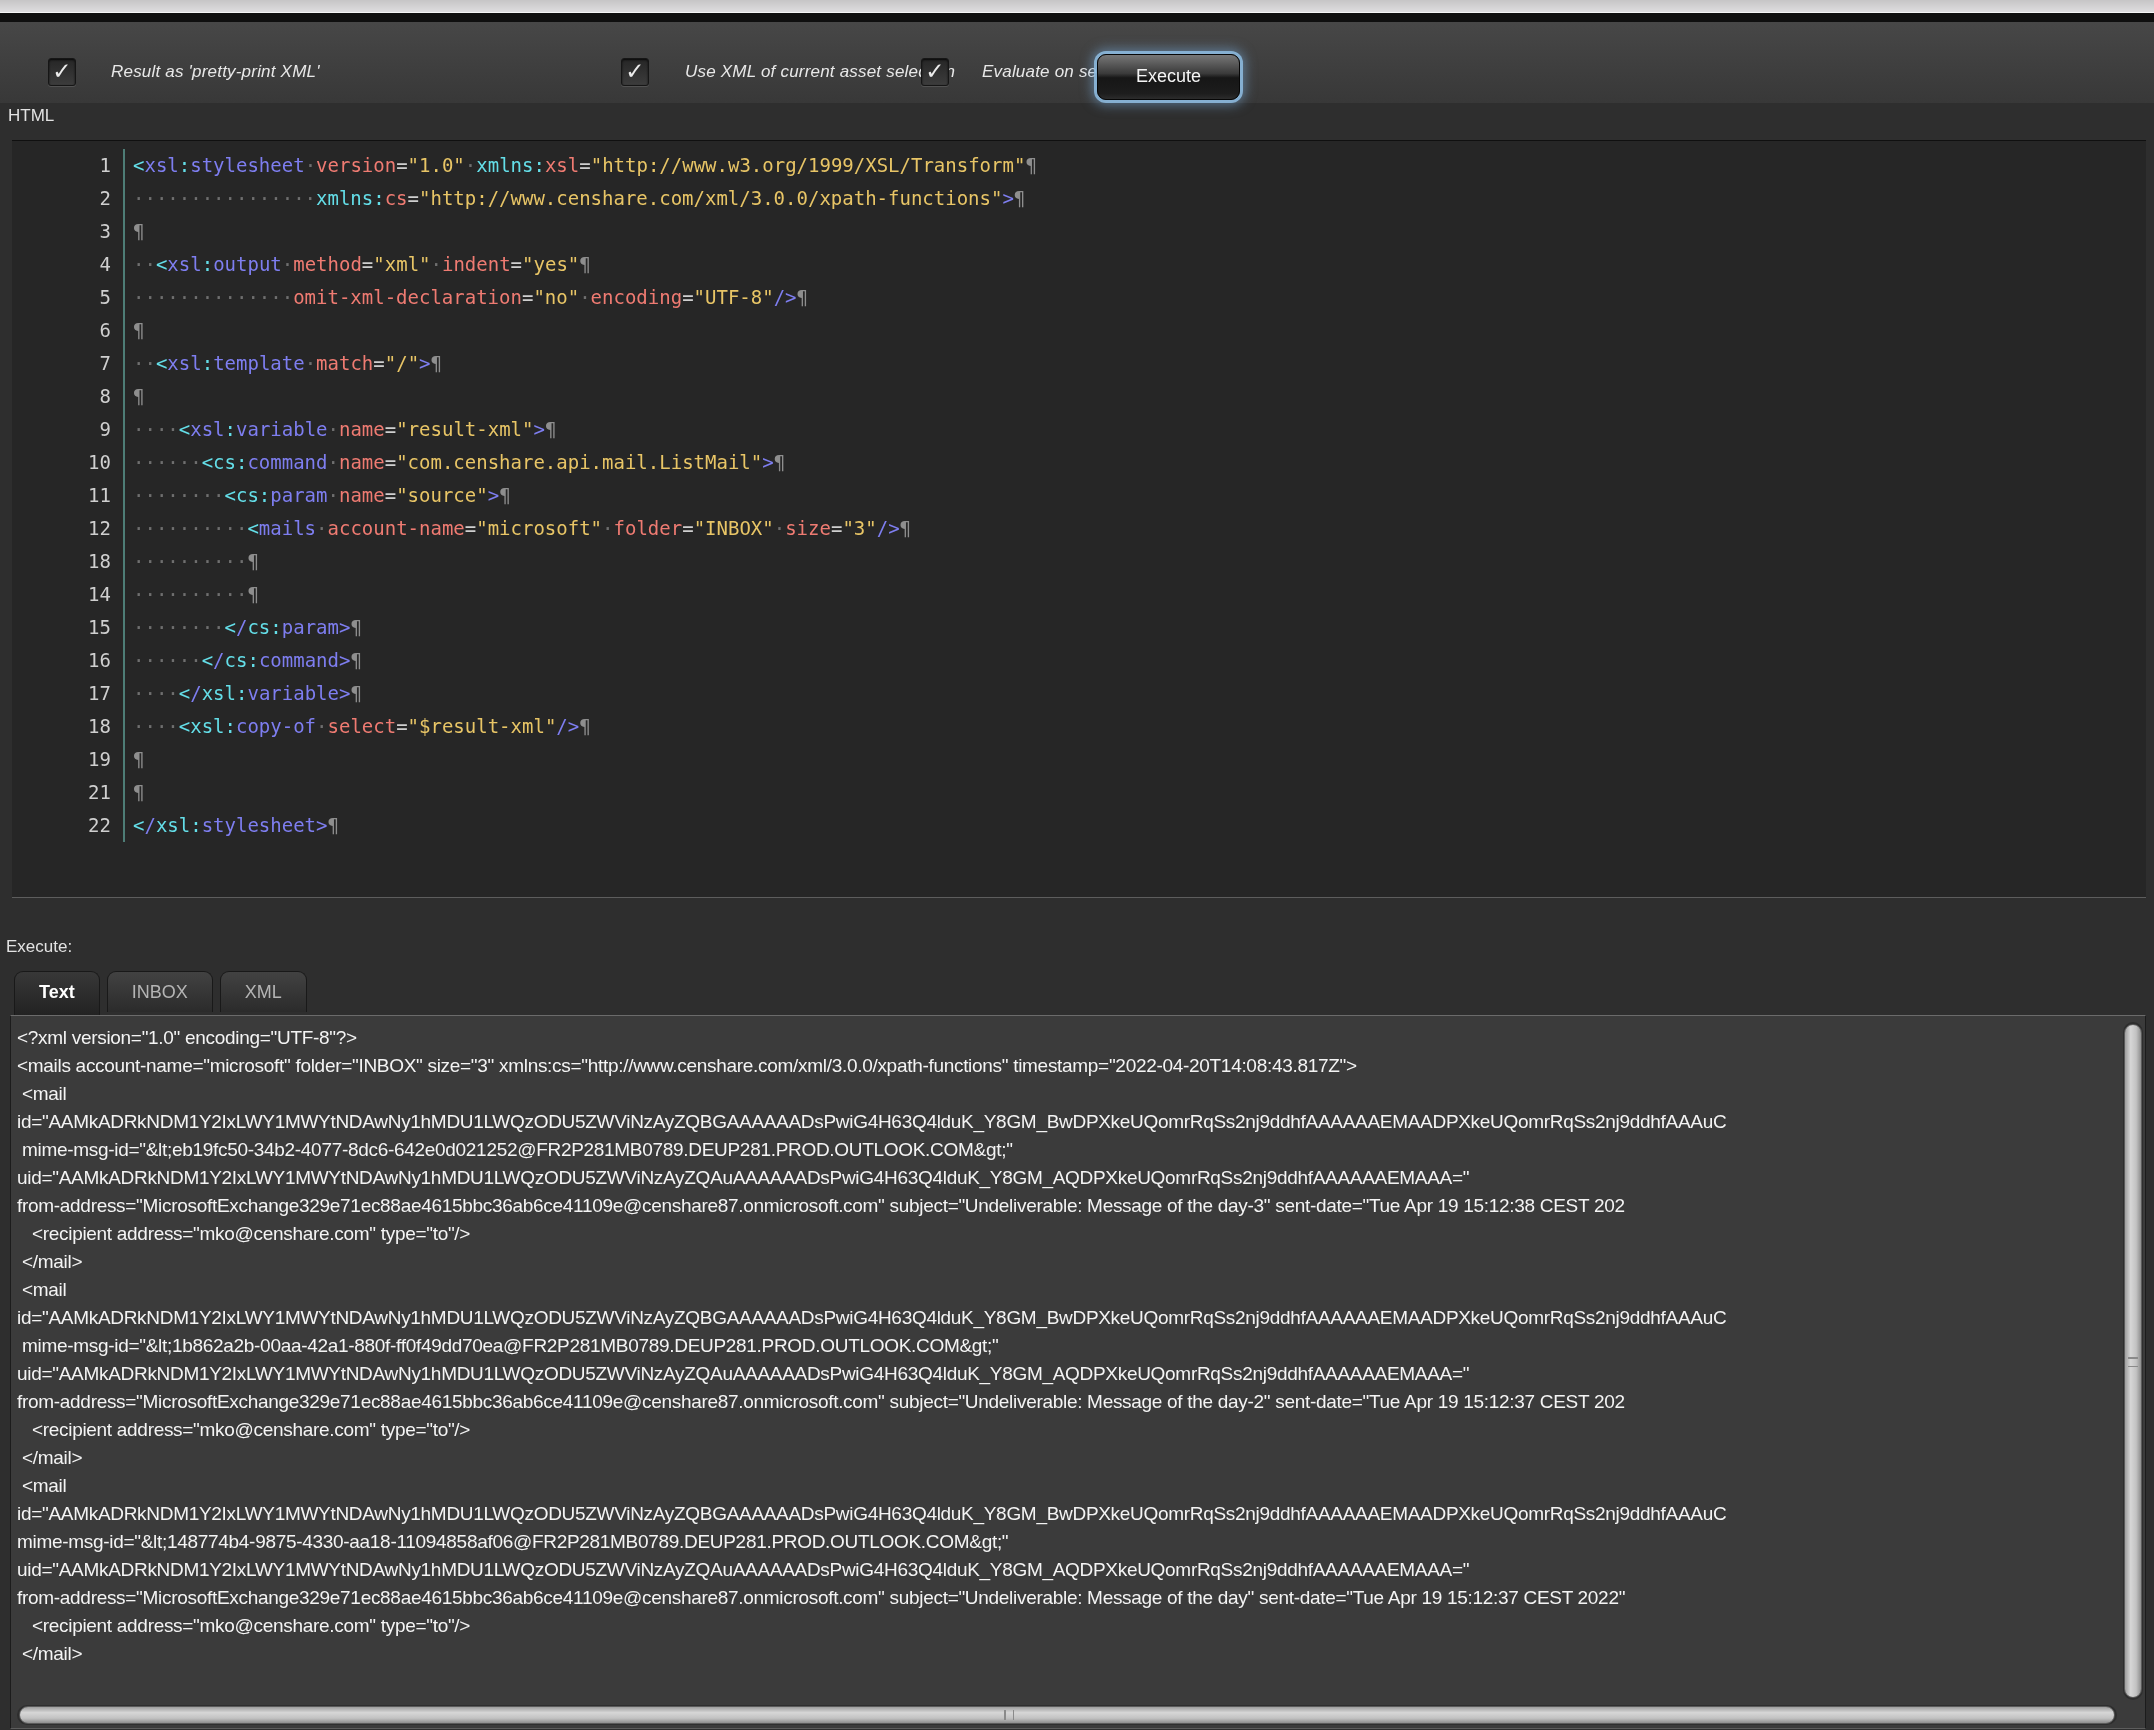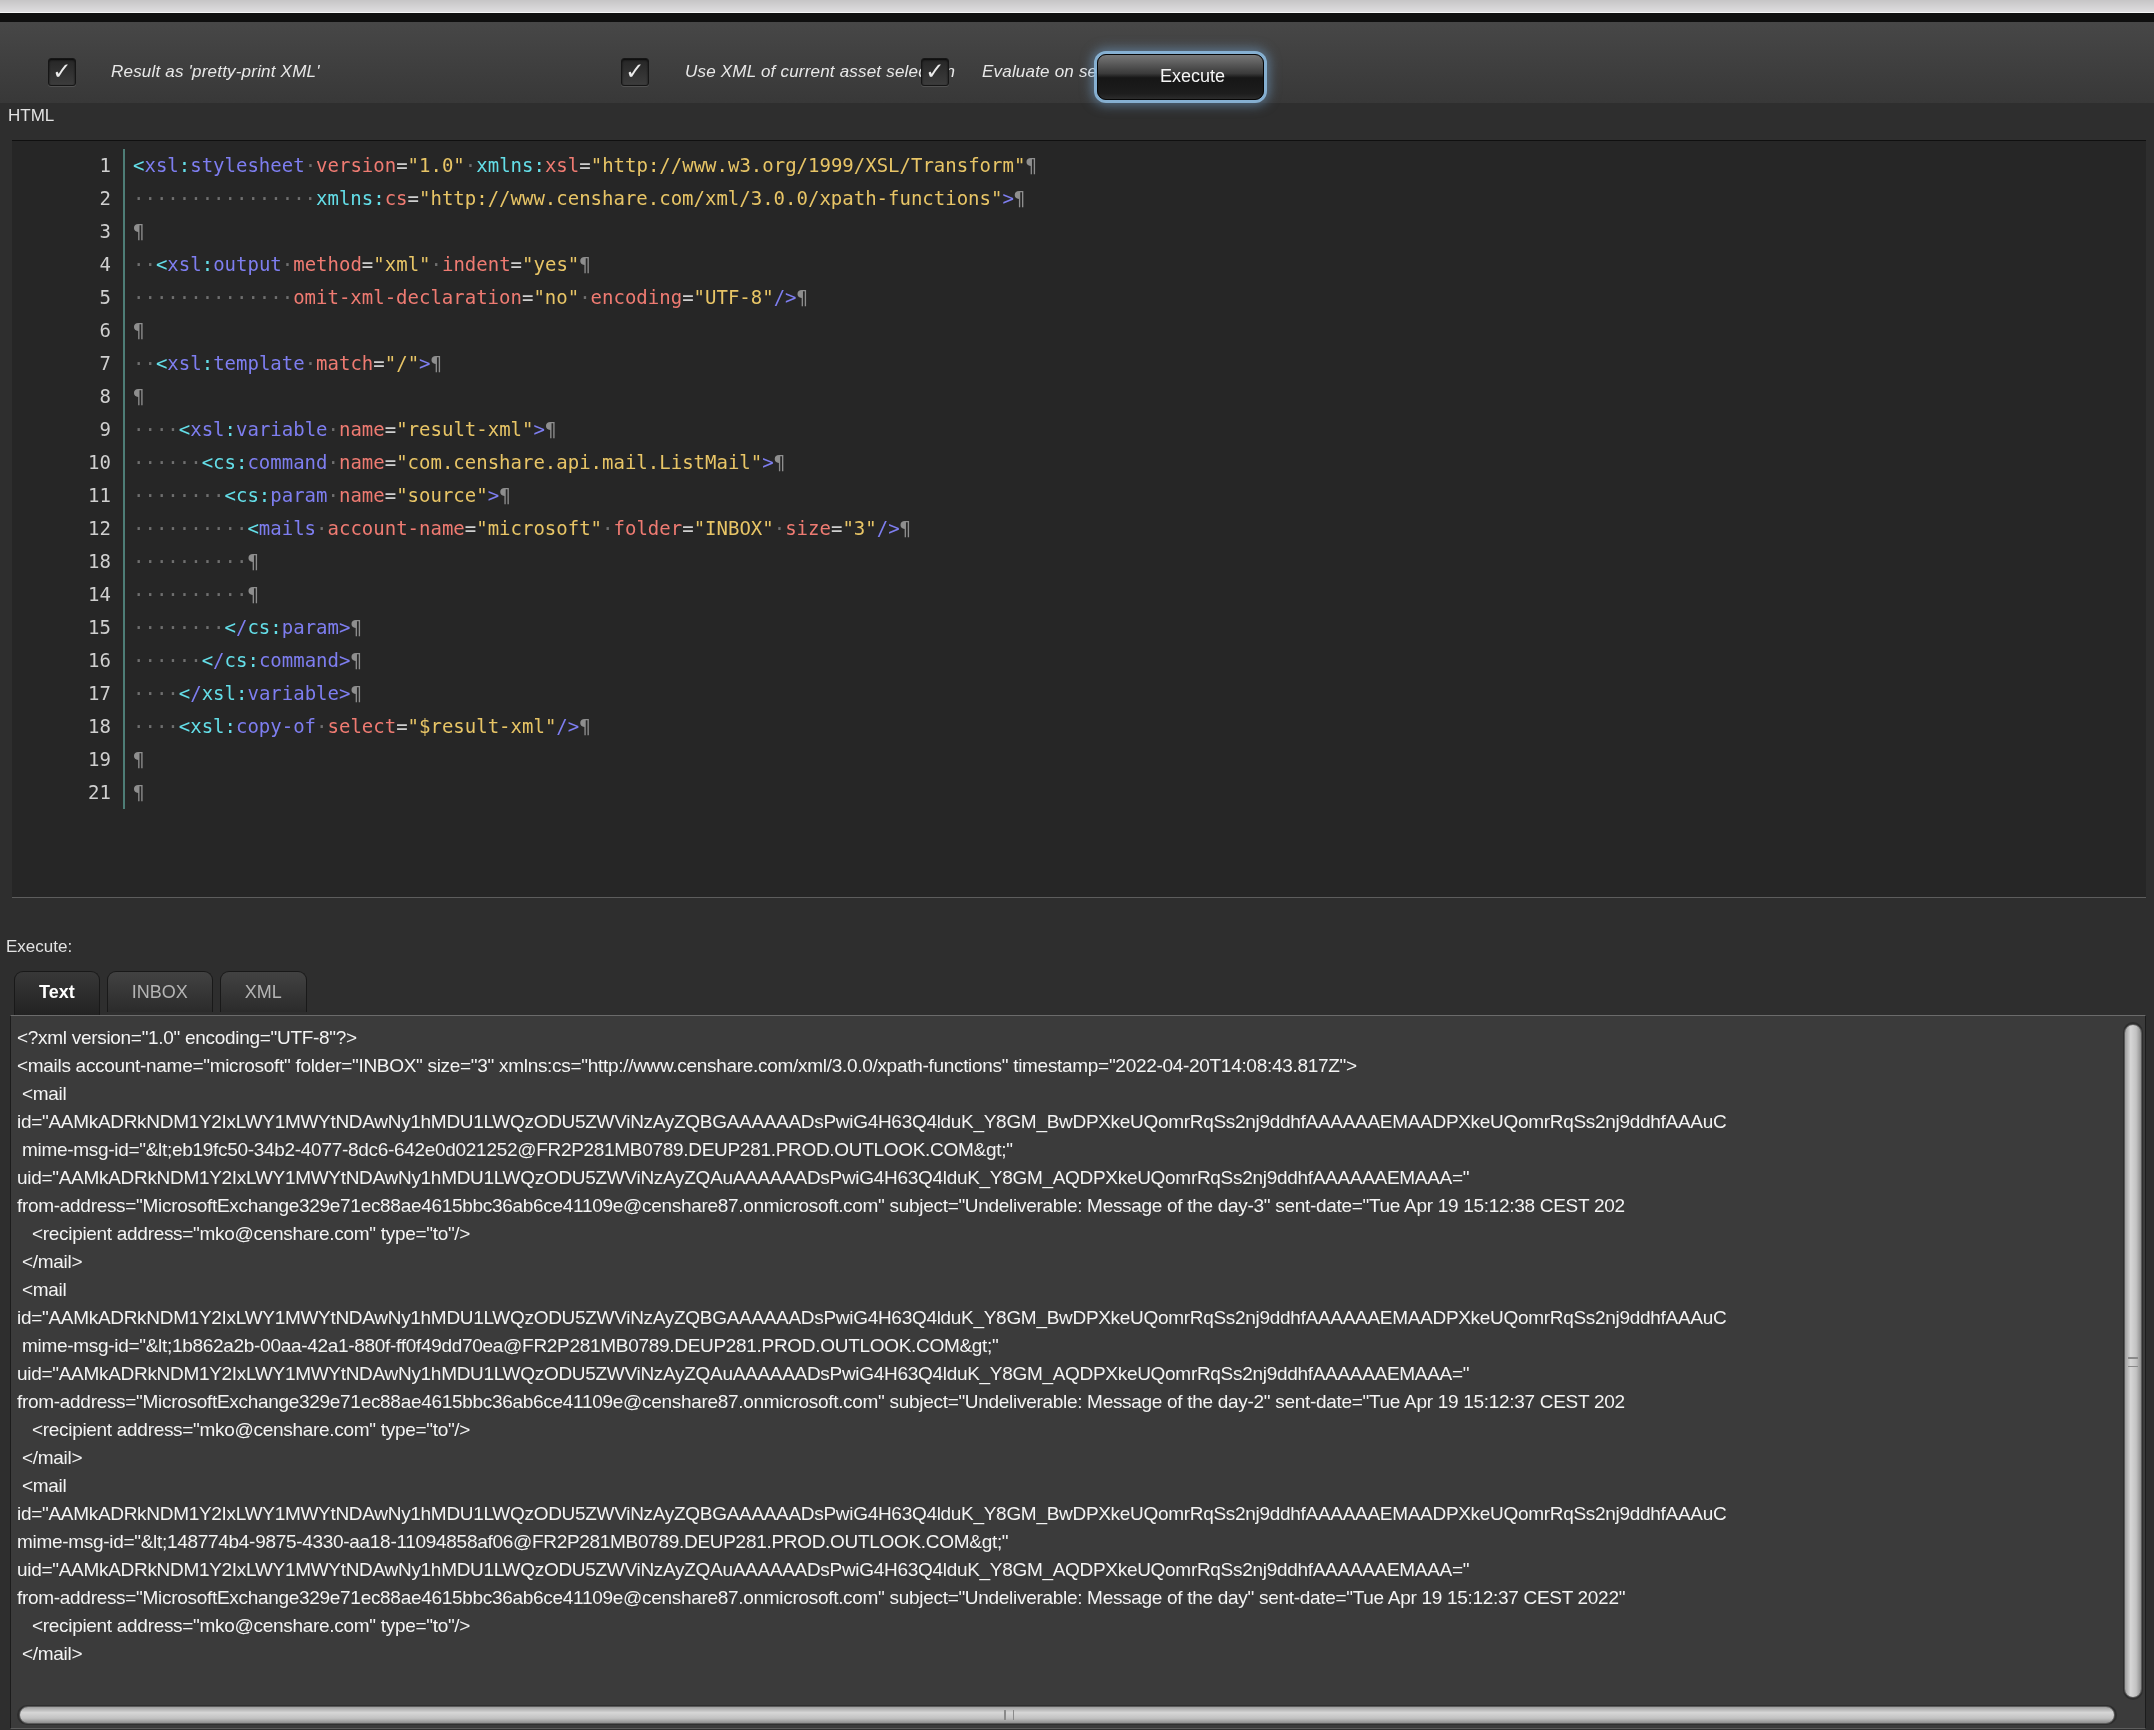--- a/index.html
+++ b/index.html
@@ -17,21 +17,21 @@
     background:linear-gradient(#474747,#383838);}
   .cb{position:absolute;top:36px;width:26px;height:26px;border-radius:3px;
     background:linear-gradient(#262626,#3c3c3c);
     border:1px solid #161616;box-shadow:0 1px 0 rgba(255,255,255,.12), inset 0 1px 2px rgba(0,0,0,.8);
     color:#ececec;font-size:23px;line-height:25px;text-align:center;cursor:default;}
   .cb-label{position:absolute;top:40px;color:#e8e8e8;font-size:17px;letter-spacing:0.2px;font-style:italic;}
   .exec-btn{position:absolute;left:1097px;top:32px;width:141px;height:44px;
     border-radius:9px;border:1px solid #060606;
     background:linear-gradient(#777 0%,#3a3a3a 42%,#161616 52%,#1d1d1d 88%,#2c2c2c 100%);
     color:#f5f5f5;font-size:18px;text-align:center;line-height:42px;
-    box-shadow:0 0 0 3px rgba(142,188,224,.85),0 0 12px 5px rgba(120,170,215,.55);padding-left:24px;}
+    box-shadow:0 0 0 3px rgba(142,188,224,.85),0 0 12px 5px rgba(120,170,215,.55);}
   .xslt-label{position:absolute;left:8px;top:106px;color:#e2e2e2;font-size:17px;}
   
   .editor{position:absolute;left:12px;top:140px;width:2134px;height:756px;
     background:#262626;border-top:1px solid #101010;border-bottom:1px solid #5d5d5d;
     font-family:"DejaVu Sans Mono","Liberation Mono",monospace;font-size:19px;
     overflow:hidden;}
   .code-line{display:flex;height:33px;line-height:33px;white-space:pre;}
   .gutter{width:99px;flex:none;text-align:right;padding-right:12px;color:#cfcfcf;
     border-right:2px solid #4e7d76;}
   .ctext{padding-left:8px;}
@@ -102,20 +102,21 @@
       <div class="code-line"><div class="gutter">11</div><div class="ctext"><span style="color: rgb(111, 111, 111);">········</span><span style="color: rgb(100, 222, 232);">&lt;cs:</span><span style="color: rgb(126, 126, 240);">param</span><span style="color: rgb(111, 111, 111);">·</span><span style="color: rgb(239, 123, 114);">name</span><span style="color: rgb(207, 207, 207);">=</span><span style="color: rgb(232, 197, 102);">"source"</span><span style="color: rgb(126, 126, 240);">&gt;</span><span style="color: rgb(142, 142, 142);">¶</span></div></div>
       <div class="code-line"><div class="gutter">12</div><div class="ctext"><span style="color: rgb(111, 111, 111);">··········</span><span style="color: rgb(100, 222, 232);">&lt;</span><span style="color: rgb(126, 126, 240);">mails</span><span style="color: rgb(111, 111, 111);">·</span><span style="color: rgb(239, 123, 114);">account-name</span><span style="color: rgb(207, 207, 207);">=</span><span style="color: rgb(232, 197, 102);">"microsoft"</span><span style="color: rgb(111, 111, 111);">·</span><span style="color: rgb(239, 123, 114);">folder</span><span style="color: rgb(207, 207, 207);">=</span><span style="color: rgb(232, 197, 102);">"INBOX"</span><span style="color: rgb(111, 111, 111);">·</span><span style="color: rgb(239, 123, 114);">size</span><span style="color: rgb(207, 207, 207);">=</span><span style="color: rgb(232, 197, 102);">"3"</span><span style="color: rgb(126, 126, 240);">/&gt;</span><span style="color: rgb(142, 142, 142);">¶</span></div></div>
       <div class="code-line"><div class="gutter">18</div><div class="ctext"><span style="color: rgb(111, 111, 111);">··········</span><span style="color: rgb(142, 142, 142);">¶</span></div></div>
       <div class="code-line"><div class="gutter">14</div><div class="ctext"><span style="color: rgb(111, 111, 111);">··········</span><span style="color: rgb(142, 142, 142);">¶</span></div></div>
       <div class="code-line"><div class="gutter">15</div><div class="ctext"><span style="color: rgb(111, 111, 111);">········</span><span style="color: rgb(100, 222, 232);">&lt;</span><span style="color: rgb(126, 126, 240);">/</span><span style="color: rgb(100, 222, 232);">cs:</span><span style="color: rgb(126, 126, 240);">param&gt;</span><span style="color: rgb(142, 142, 142);">¶</span></div></div>
       <div class="code-line"><div class="gutter">16</div><div class="ctext"><span style="color: rgb(111, 111, 111);">······</span><span style="color: rgb(100, 222, 232);">&lt;</span><span style="color: rgb(126, 126, 240);">/</span><span style="color: rgb(100, 222, 232);">cs:</span><span style="color: rgb(126, 126, 240);">command&gt;</span><span style="color: rgb(142, 142, 142);">¶</span></div></div>
       <div class="code-line"><div class="gutter">17</div><div class="ctext"><span style="color: rgb(111, 111, 111);">····</span><span style="color: rgb(100, 222, 232);">&lt;</span><span style="color: rgb(126, 126, 240);">/</span><span style="color: rgb(100, 222, 232);">xsl:</span><span style="color: rgb(126, 126, 240);">variable&gt;</span><span style="color: rgb(142, 142, 142);">¶</span></div></div>
       <div class="code-line"><div class="gutter">18</div><div class="ctext"><span style="color: rgb(111, 111, 111);">····</span><span style="color: rgb(100, 222, 232);">&lt;</span><span style="color: rgb(100, 222, 232);">xsl:</span><span style="color: rgb(126, 126, 240);">copy-of</span><span style="color: rgb(111, 111, 111);">·</span><span style="color: rgb(239, 123, 114);">select</span><span style="color: rgb(207, 207, 207);">=</span><span style="color: rgb(232, 197, 102);">"$result-xml"</span><span style="color: rgb(126, 126, 240);">/&gt;</span><span style="color: rgb(142, 142, 142);">¶</span></div></div>
       <div class="code-line"><div class="gutter">19</div><div class="ctext"><span style="color: rgb(142, 142, 142);">¶</span></div></div>
       <div class="code-line"><div class="gutter">21</div><div class="ctext"><span style="color: rgb(142, 142, 142);">¶</span></div></div>
+      <div class="code-line"><div class="gutter">22</div><div class="ctext"><span style="color: rgb(100, 222, 232);">&lt;</span><span style="color: rgb(126, 126, 240);">/</span><span style="color: rgb(100, 222, 232);">xsl:</span><span style="color: rgb(126, 126, 240);">stylesheet&gt;</span><span style="color: rgb(142, 142, 142);">¶</span></div></div>
     </div>
 
   <div class="result-label">Execute:</div>
 
   <div class="tabs">
     <div class="tab active">Text</div>
     <div class="tab">INBOX</div>
     <div class="tab">XML</div>
   </div>
 

